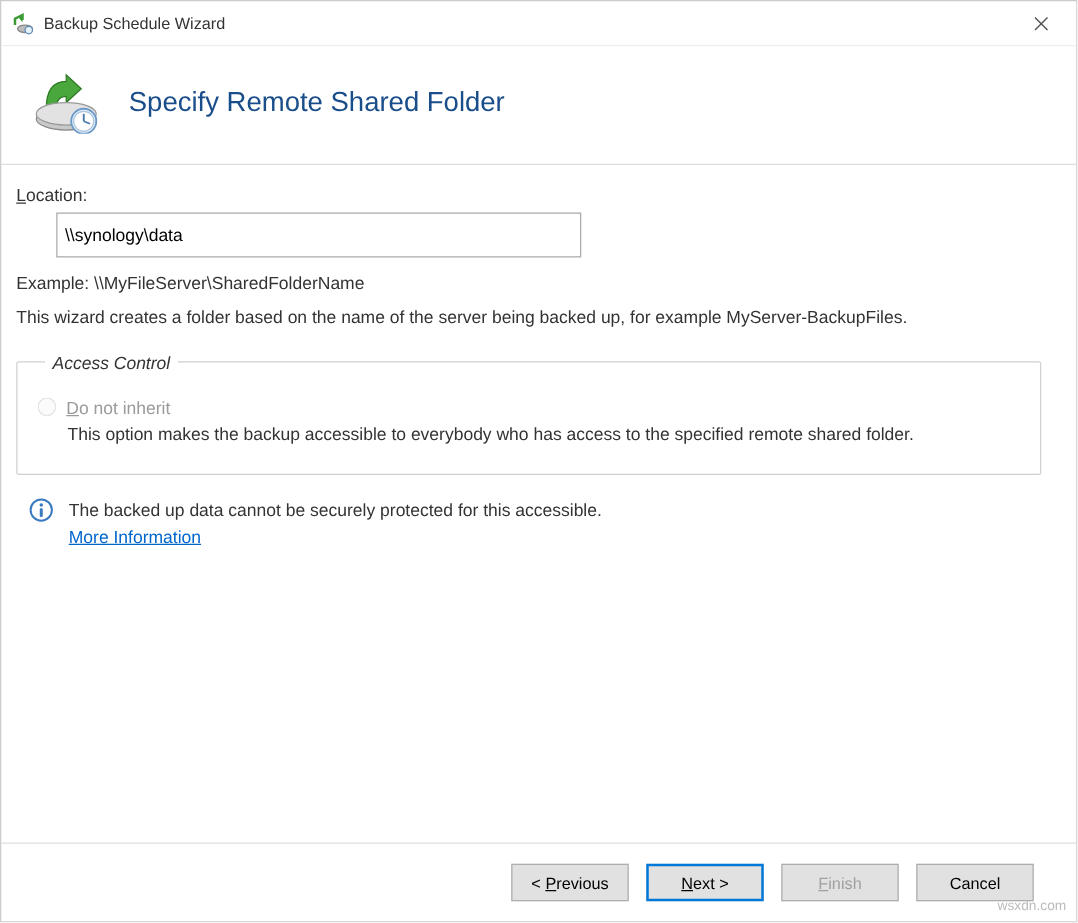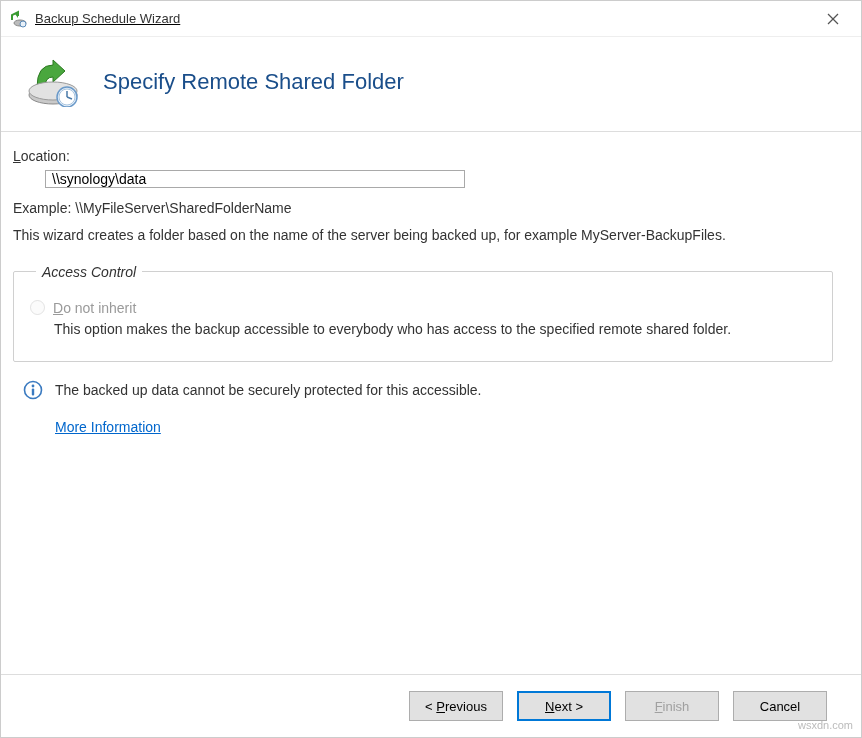--- a/index.html
+++ b/index.html
@@ -1,52 +1,52 @@
 <!DOCTYPE html>
 <html><head>
   <meta charset="utf-8">
   <style>
     * { box-sizing: border-box; margin: 0; padding: 0; font-family: "Segoe UI", Tahoma, sans-serif; }
     html, body { background: #fff; }
     .window { width: 862px; height: 738px; border: 1px solid #ccc; background: #fff; position: relative; display: flex; flex-direction: column; }
-    .titlebar { height: 36px; display: flex; align-items: center; padding: 16px 8px; border-bottom: 1px solid #eee; text-decoration: underline; }
+    .titlebar { height: 36px; display: flex; align-items: center; padding: 16px 8px; border-bottom: 1px solid #eee; }
     .titlebar-icon { width: 18px; height: 18px; margin-right: 8px; position: relative; }
     .titlebar-text { font-size: 13px; color: #333; flex: 1; }
     .close-btn { width: 40px; height: 30px; display: flex; align-items: center; justify-content: center; cursor: pointer; font-size: 16px; color: #555; }
     
     .header { padding: 20px 22px 24px; display: flex; align-items: center; gap: 20px; }
     .header-icon { width: 60px; height: 50px; position: relative; }
     .header-title { font-size: 22px; color: #1a4e8a; font-weight: 400; }
     
     .body { flex: 1; display: flex; border-top: 1px solid #ddd; border-bottom: 1px solid #ddd; overflow: hidden; }
     .sidebar { width: 215px; padding: 14px 0; background: #fff; }
     .sidebar-item { padding: 8px 14px; font-size: 14px; color: #333; cursor: pointer; white-space: nowrap; overflow: hidden; text-overflow: ellipsis; }
     .sidebar-item.selected { background: #2b7de0; color: #fff; }
     
     .content { flex: 1; padding: 16px 28px 8px 12px; font-size: 14px; color: #333; overflow: auto; }
     .label-row { margin-bottom: 6px; }
-    .location-input { width: 420px; margin-left: 32px; height: 18px; padding: 2px 6px; font-size: 14px; border: 1px solid #a9a9a9; }
+    .location-input { width: 420px; margin-left: 32px; height: 36px; padding: 2px 6px; font-size: 14px; border: 1px solid #a9a9a9; }
     .example { margin: 12px 0 10px; }
     .desc { margin-bottom: 18px; line-height: 1.4; }
     
     .fieldset { border: 1px solid #d0d0d0; border-radius: 2px; padding: 18px 16px 18px 16px; margin-bottom: 18px; }
     .fieldset-legend { padding: 0 6px; font-size: 14px; color: #333; margin-left: 6px; font-style: italic;}
     .radio-row { display: flex; align-items: center; gap: 8px; margin-top: 2px;}
     .radio-row.disabled { color: #9a9a9a; }
     .radio-desc { margin: 4px 0 18px 24px; line-height: 1.4; font-size: 14px; }
     .radio-desc.disabled { color: #9a9a9a; }
     .radio-label { font-size: 14px; }
     .radio-label .u { text-decoration: underline; }
     input[type=radio] { width: 15px; height: 15px; }
     input[type=radio]:disabled { opacity: .6; }
     
     .info-row { display: flex; gap: 12px; align-items: flex-start; margin: 2px 0 0 10px; }
     .info-icon { width: 20px; height: 20px; flex-shrink: 0; }
     .info-text { line-height: 1.5; }
-    .link { color: #0066cc; text-decoration: underline; cursor: pointer; display: inline-block; margin-top: 16px; }
+    .link { color: #0066cc; text-decoration: underline; cursor: pointer; display: inline-block; margin-top: 0; }
     
     .buttonbar { height: 62px; display: flex; align-items: center; justify-content: flex-end; gap: 14px; padding: 0 34px; }
     .btn { min-width: 94px; height: 30px; background: #e1e1e1; border: 1px solid #adadad; font-size: 13px; cursor: pointer; padding: 0 12px; }
     .btn:disabled { color: #a0a0a0; cursor: default; }
     .btn.default { border: 2px solid #0078d7; background: #e1e1e1; }
     .btn .u { text-decoration: underline; }
     
     .watermark { position: absolute; bottom: 6px; right: 8px; font-size: 11px; color: #bbb; }
   </style>
 </head>

